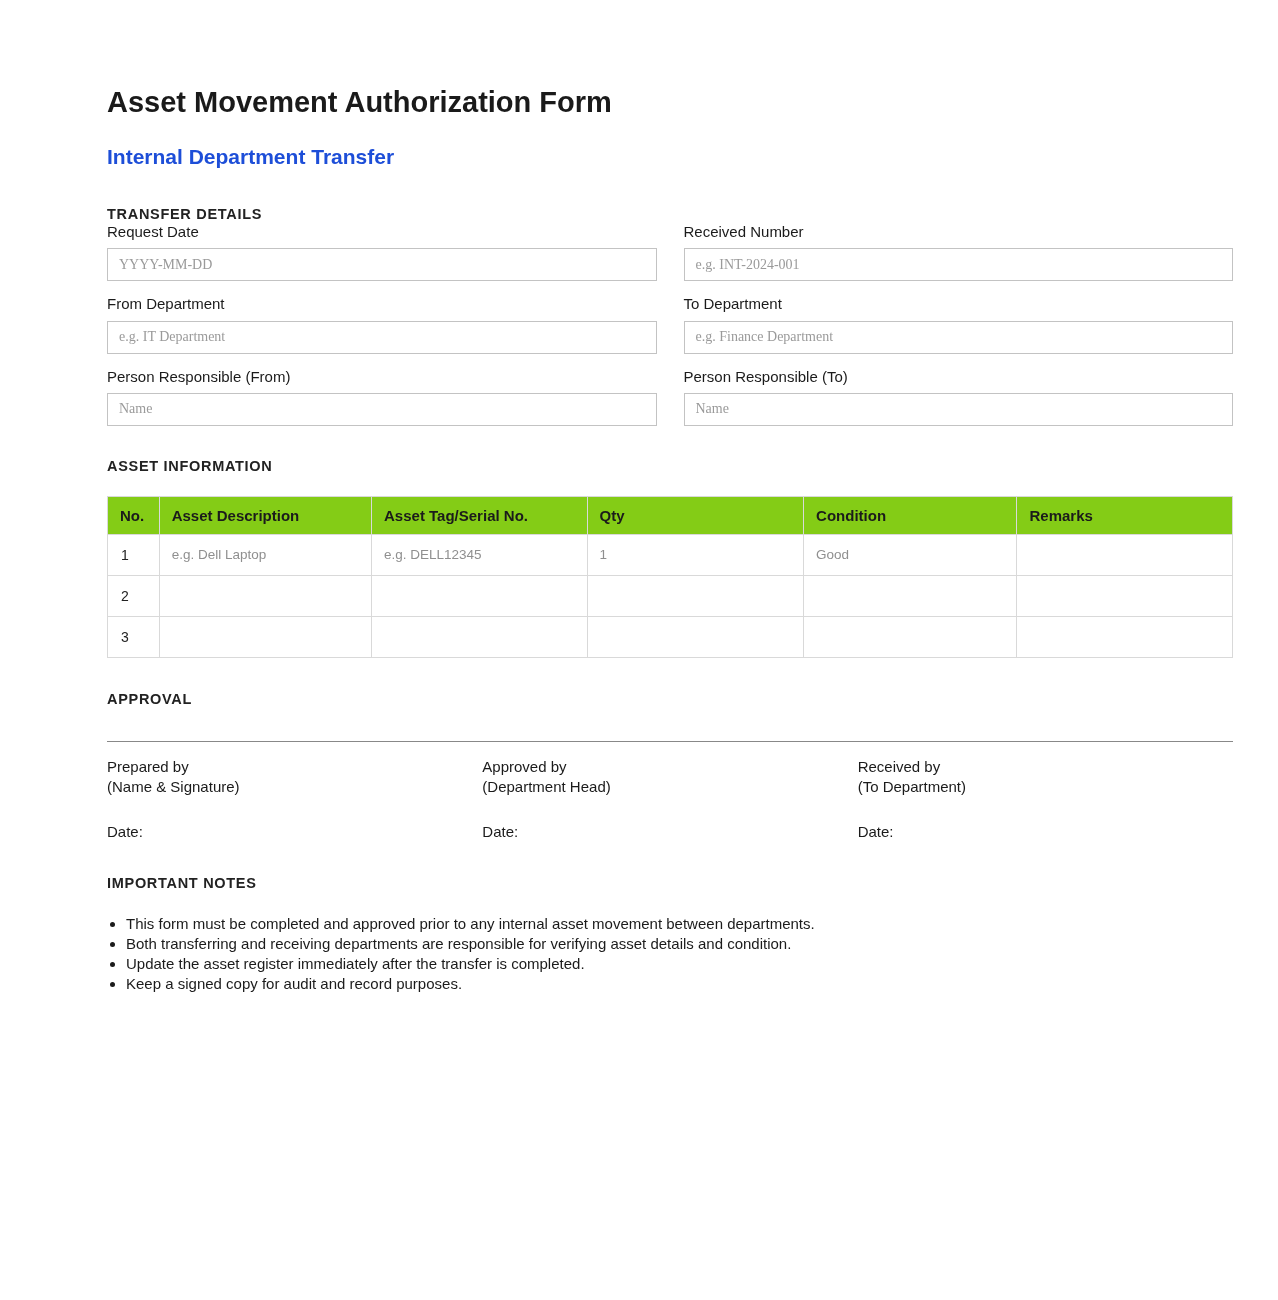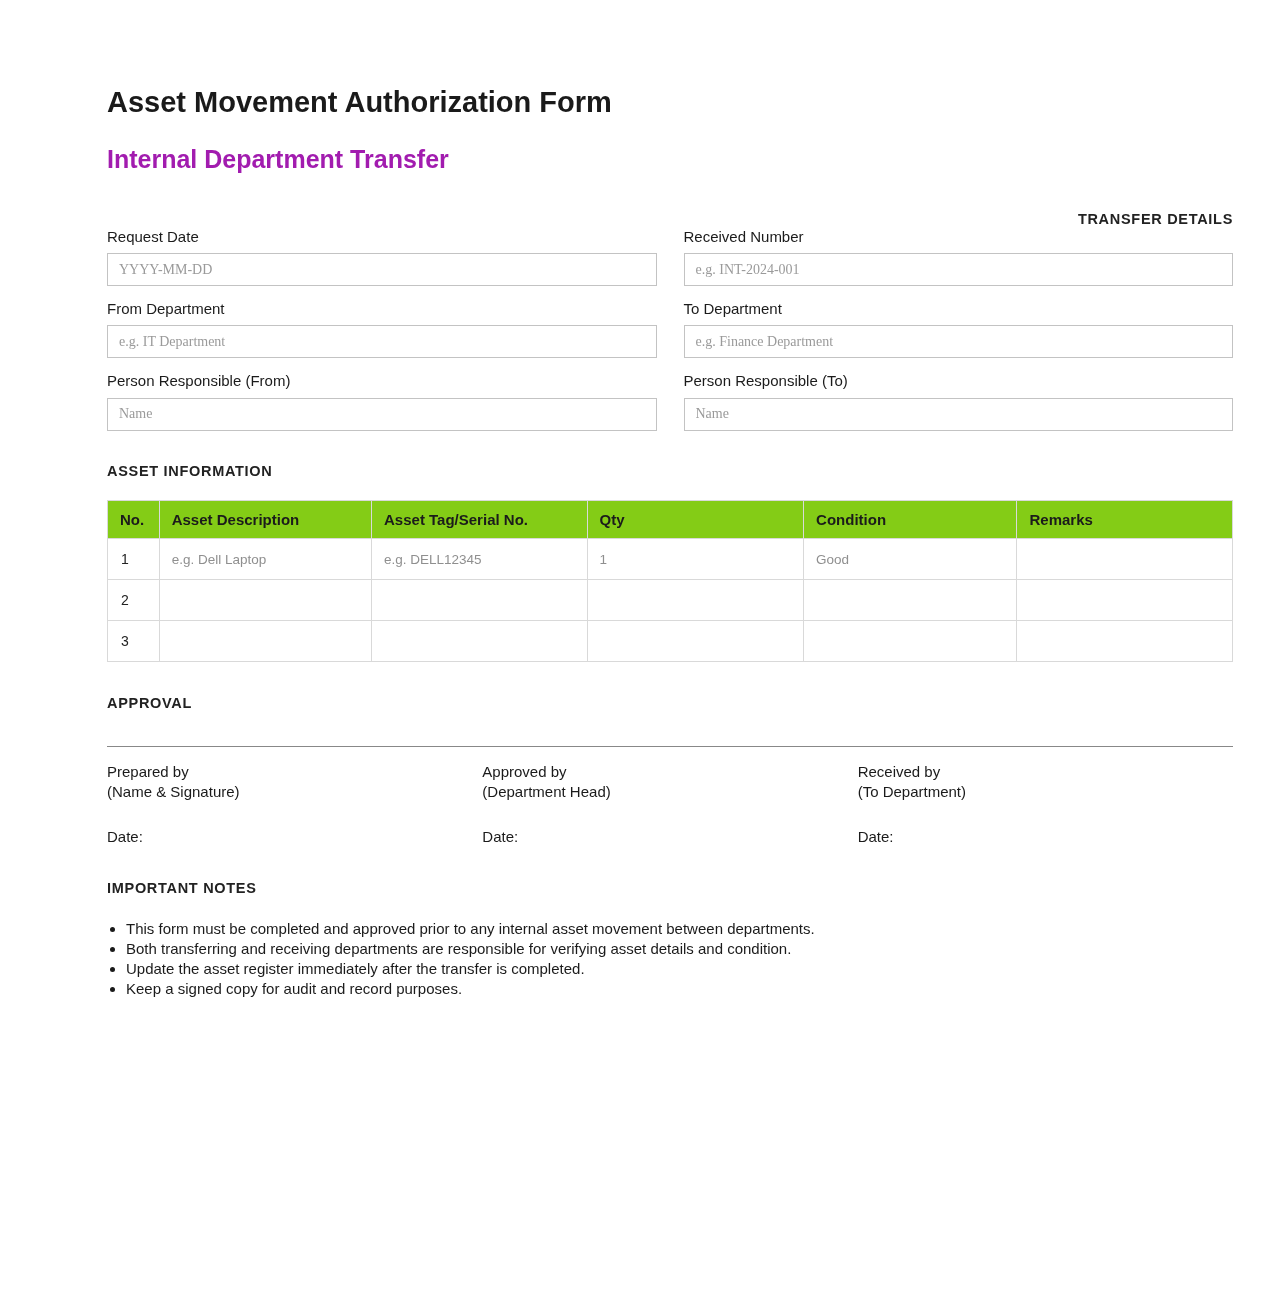--- a/index.html
+++ b/index.html
@@ -20,33 +20,33 @@
   h1.form-title {
     margin: 0;
     font-size: 29px;
     line-height: 1.15;
     font-weight: 700;
     color: #1a1a1a;
     letter-spacing: 0;
   }
   h2.form-subtitle {
     margin: 26px 0 0 0;
-    font-size: 25px;
-    line-height: 1.15;
-    font-weight: 700;
-    color: #a21caf;
+    font-size: 21px;
+    line-height: 1.15;
+    font-weight: 700;
+    color: #1d4ed8;
   }
   .sec-heading {
     font-size: 14.5px;
     font-weight: 700;
     letter-spacing: 0.7px;
     color: #222222;
     line-height: 1.15;
   }
-  .sec-transfer { margin-top: 37px; text-align: right; }
+  .sec-transfer { margin-top: 37px; }
   .sec-assets   { margin-top: 32px; }
   .sec-approval { margin-top: 33px; }
   .sec-notes    { margin-top: 35px; }
 
   
   .fields-grid {
     display: grid;
     grid-template-columns: 1fr 1fr;
     column-gap: 27px;
     row-gap: 14px;

